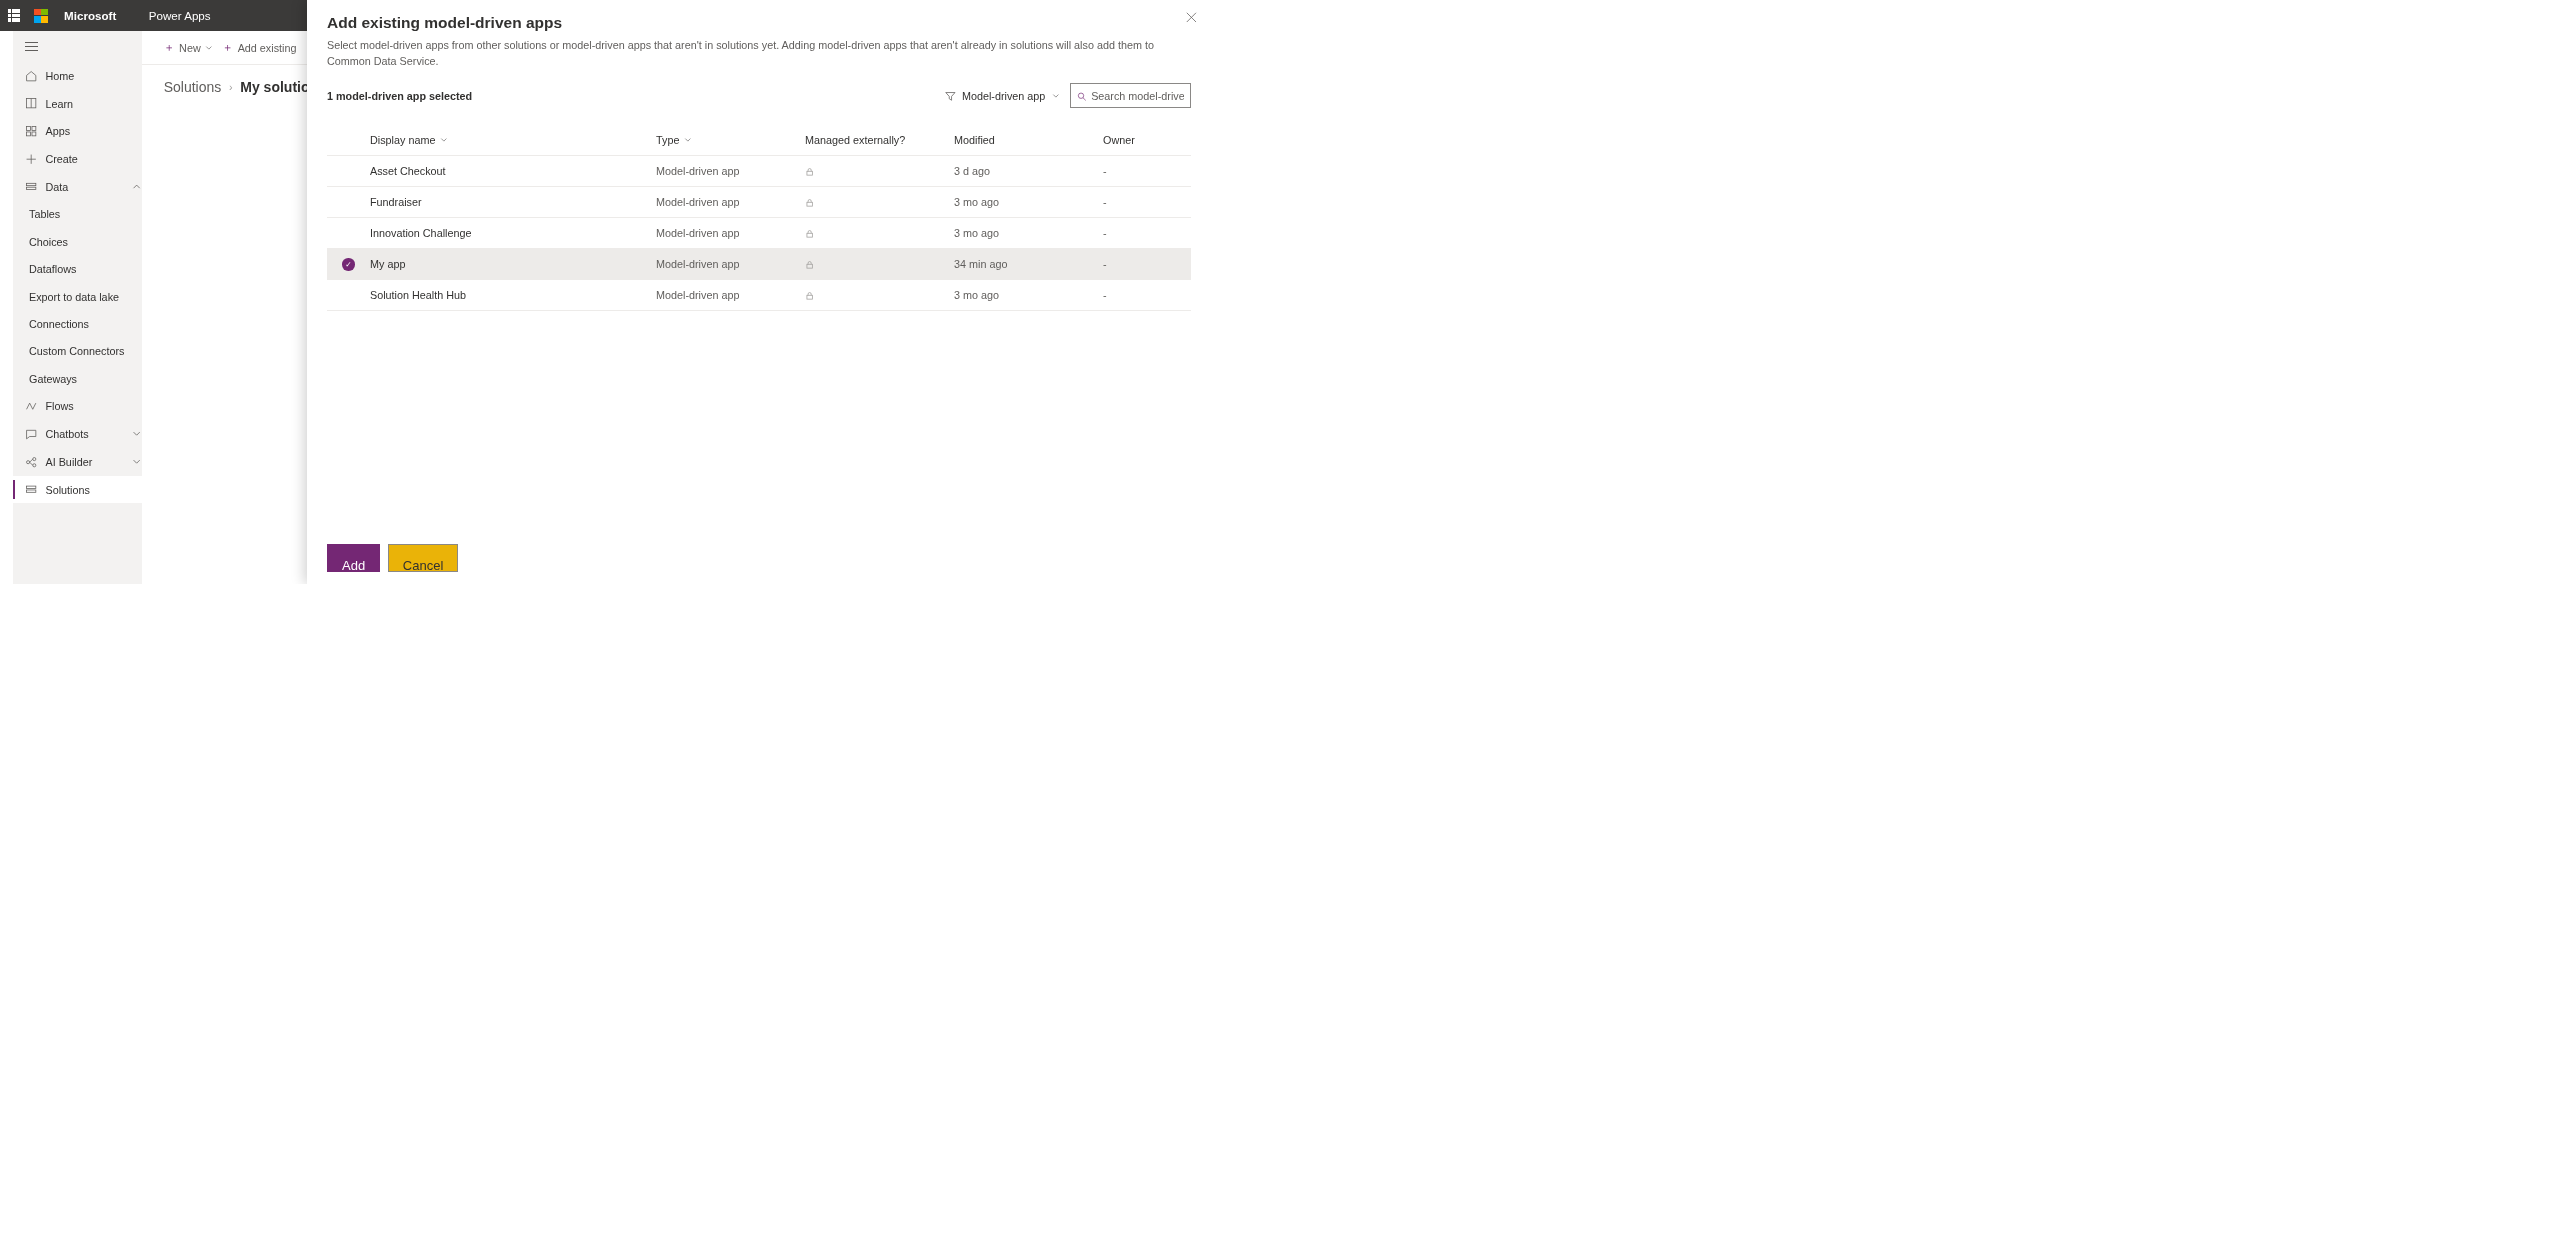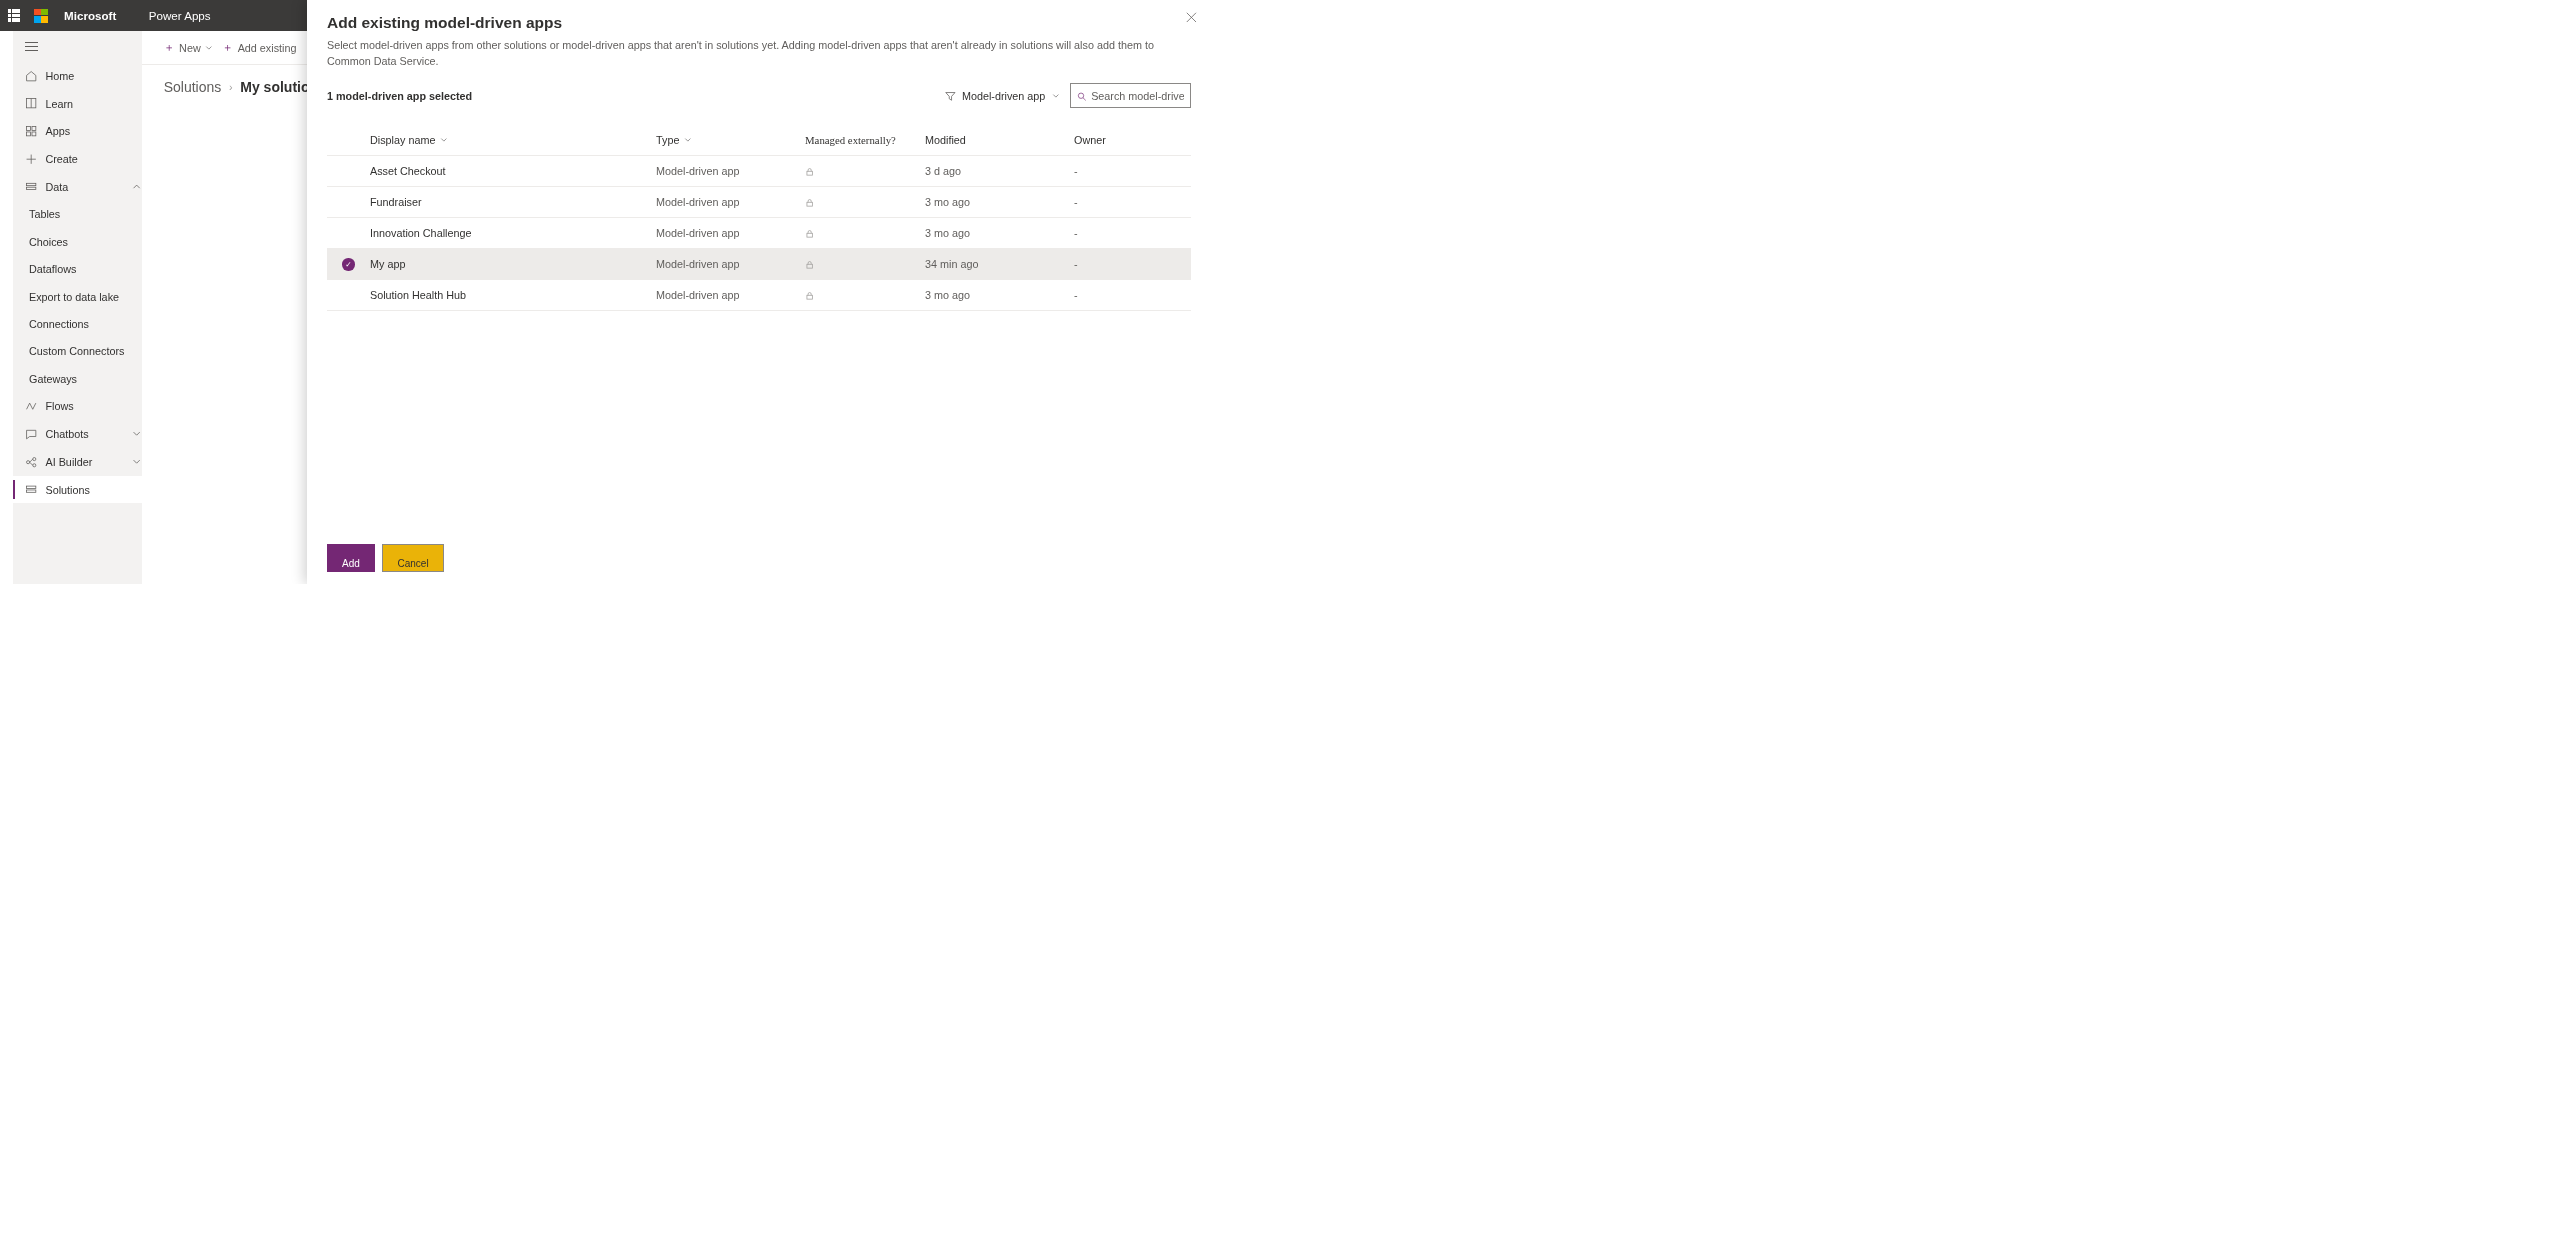--- a/index.html
+++ b/index.html
@@ -53,30 +53,30 @@
   .search-box input::placeholder { color: #605e5c; }
   
   .table { margin: 15.5px 20px 0 20px; }
   .thead, .trow { display: flex; align-items: center; border-bottom: 0.8px solid #edebe9; }
   .thead { height: 32.5px; color: #323130; font-weight: 400; }
   .trow { height: 31px; }
   .trow.selected { background: #edebe9; }
   .col-check { width: 43px; display: flex; justify-content: center; }
   .col-name  { width: 286px; }
   .col-type  { width: 149px; color: #605e5c; }
-  .col-mgd   { width: 120px; font-family: Liberation Serif, serif; }
+  .col-mgd   { width: 149px; }
   .col-mod   { width: 149px; color: #605e5c; }
   .col-own   { flex: 1; color: #605e5c; }
   .thead .col-type, .thead .col-mod, .thead .col-own { color: #323130; }
   .hdr-sort { display: inline-flex; align-items: center; gap: 4.6px; cursor: pointer; }
   .lock { color: #a19f9d; }
   .checkmark-circle { width: 12.4px; height: 12.4px; border-radius: 50%; background: #742774; display: flex; align-items: center; justify-content: center; color: #fff; font-size: 7.7px; }
   
   .panel-footer { margin-top: auto; padding: 12.4px 20px; display: flex; gap: 7.7px; }
-  .btn { height: 25px; padding: 13px 14px; font-size: 10px; cursor: pointer; border: 0.8px solid transparent; }
+  .btn { height: 25px; padding: 13px 14px; font-size: 13px; cursor: pointer; border: 0.8px solid transparent; }
   .btn-primary { background: #742774; color: #fff; }
   .btn-secondary { background: #eab308; border: 0.8px solid #8a8886; color: #323130; }
   
   svg { display: block; }
 </style>
 </head>
 <body>
 
 <div class="header-bar">
   <div class="waffle">

